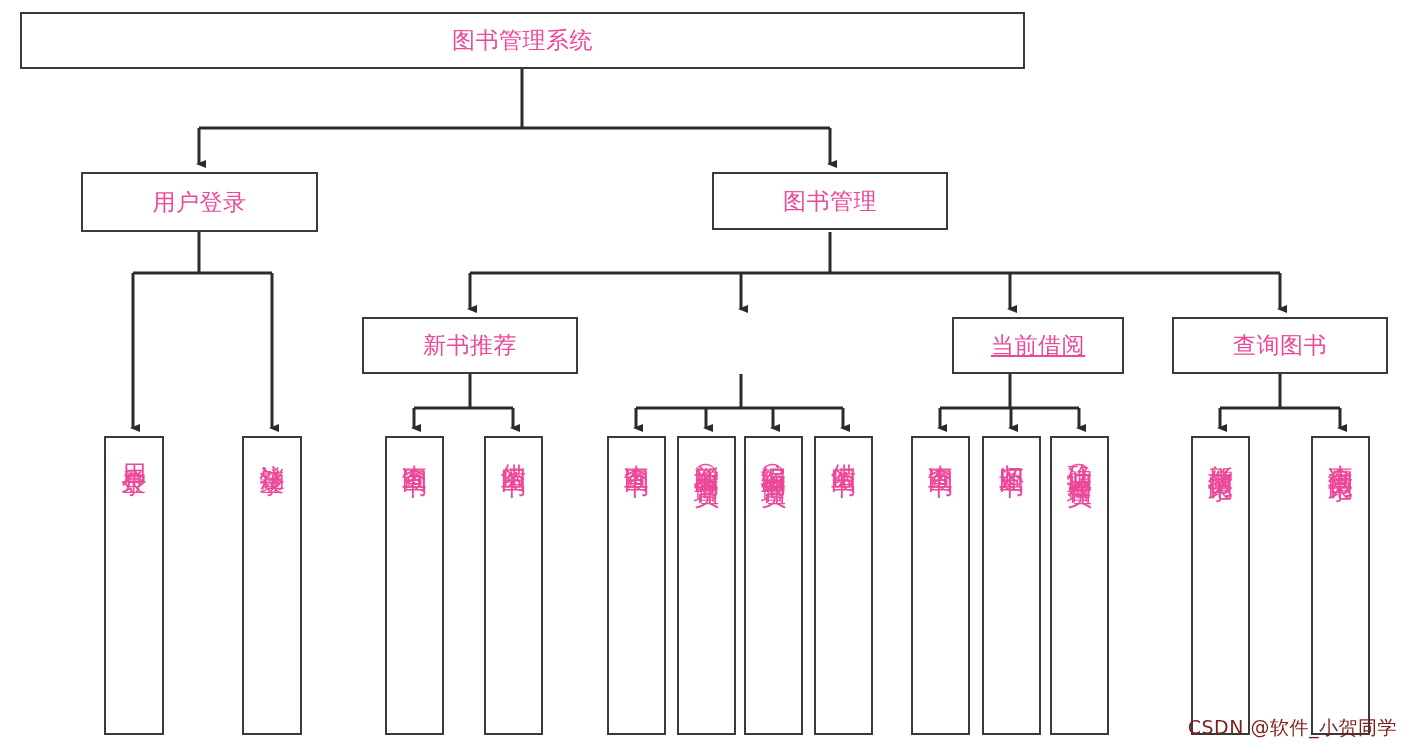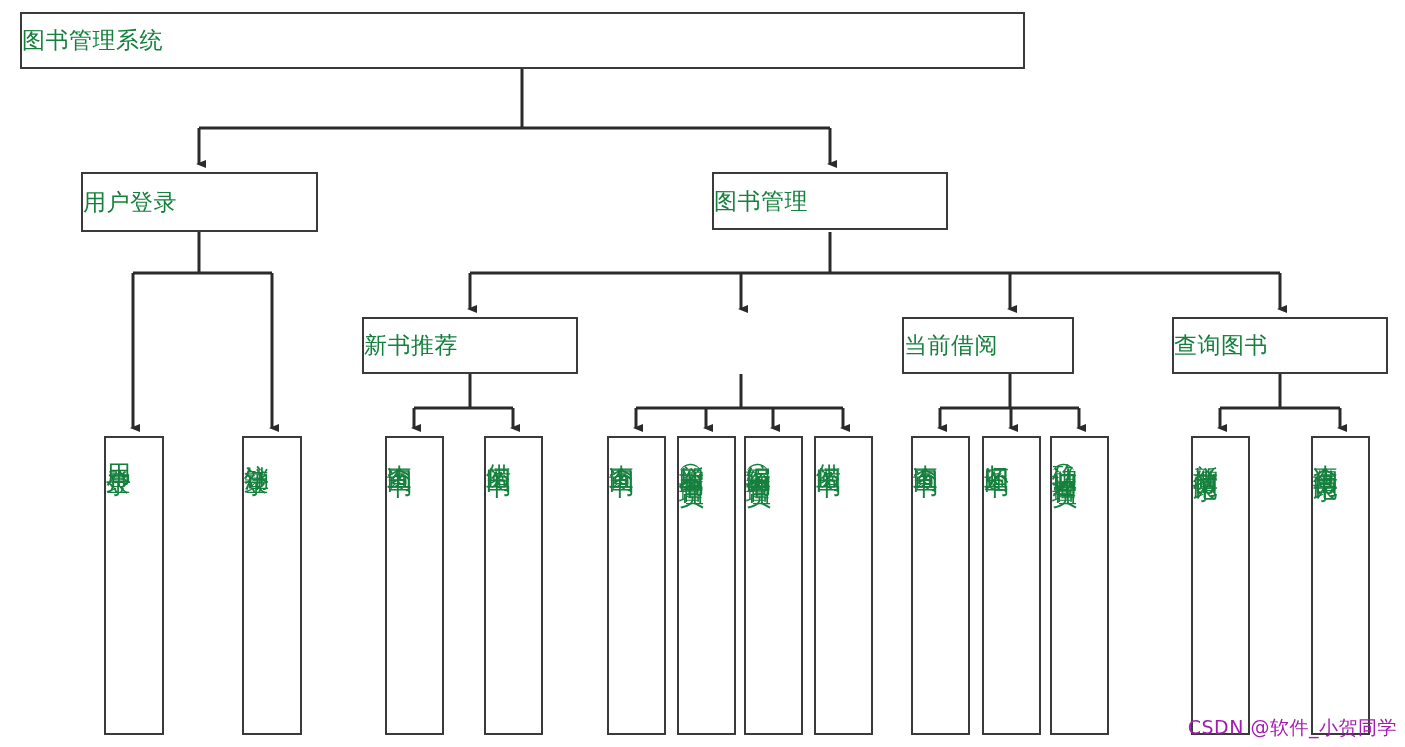--- a/index.html
+++ b/index.html
@@ -24,21 +24,22 @@
     width: 1405px;
     height: 747px;
   }
   .node-box {
     position: absolute;
     box-sizing: border-box;
     background: #ffffff;
     border: 2px solid #3a3a3a;
     display: flex;
     align-items: center;
-    color: #15803d;
+    justify-content: center;
+    color: #ec4899;
   }
   .node-label {
     display: block;
     text-align: center;
     line-height: 1.06;
     letter-spacing: 0.5px;
   }
   .horiz .node-label {
     font-size: 23px;
   }
@@ -52,21 +53,21 @@
     font-size: 25px;
     letter-spacing: 3px;
     line-height: 1;
     white-space: nowrap;
   }
   .watermark {
     position: absolute;
     right: 8px;
     bottom: 6px;
     font-size: 19px;
-    color: #a21caf;
+    color: #7f1d1d;
     letter-spacing: 0.5px;
     white-space: nowrap;
   }
 </style>
 </head>
 <body>
 
 <div id="canvas">
 
   <svg id="diagram-svg" viewBox="0 0 1405 747" xmlns="http://www.w3.org/2000/svg">
@@ -131,21 +132,21 @@
   <div class="node-box horiz" style="left:81px; top:172px; width:237px; height:60px;">
     <span class="node-label">用户登录</span>
   </div>
   <div class="node-box horiz" style="left:712px; top:172px; width:236px; height:58px;">
     <span class="node-label">图书管理</span>
   </div>
 
   <div class="node-box horiz" style="left:362px; top:317px; width:216px; height:57px;">
     <span class="node-label">新书推荐</span>
   </div>
-  <div class="node-box horiz" style="left:902px; top:317px; width:172px; height:57px;">
+  <div class="node-box horiz" style="left:952px; top:317px; width:172px; height:57px;text-decoration:underline;">
     <span class="node-label">当前借阅</span>
   </div>
   <div class="node-box horiz" style="left:1172px; top:317px; width:216px; height:57px;">
     <span class="node-label">查询图书</span>
   </div>
 
   <div class="node-box vert" style="left:104px; top:436px; width:60px; height:299px;">
     <span class="node-label">用户登录</span>
   </div>
   <div class="node-box vert" style="left:242px; top:436px; width:60px; height:299px;">

